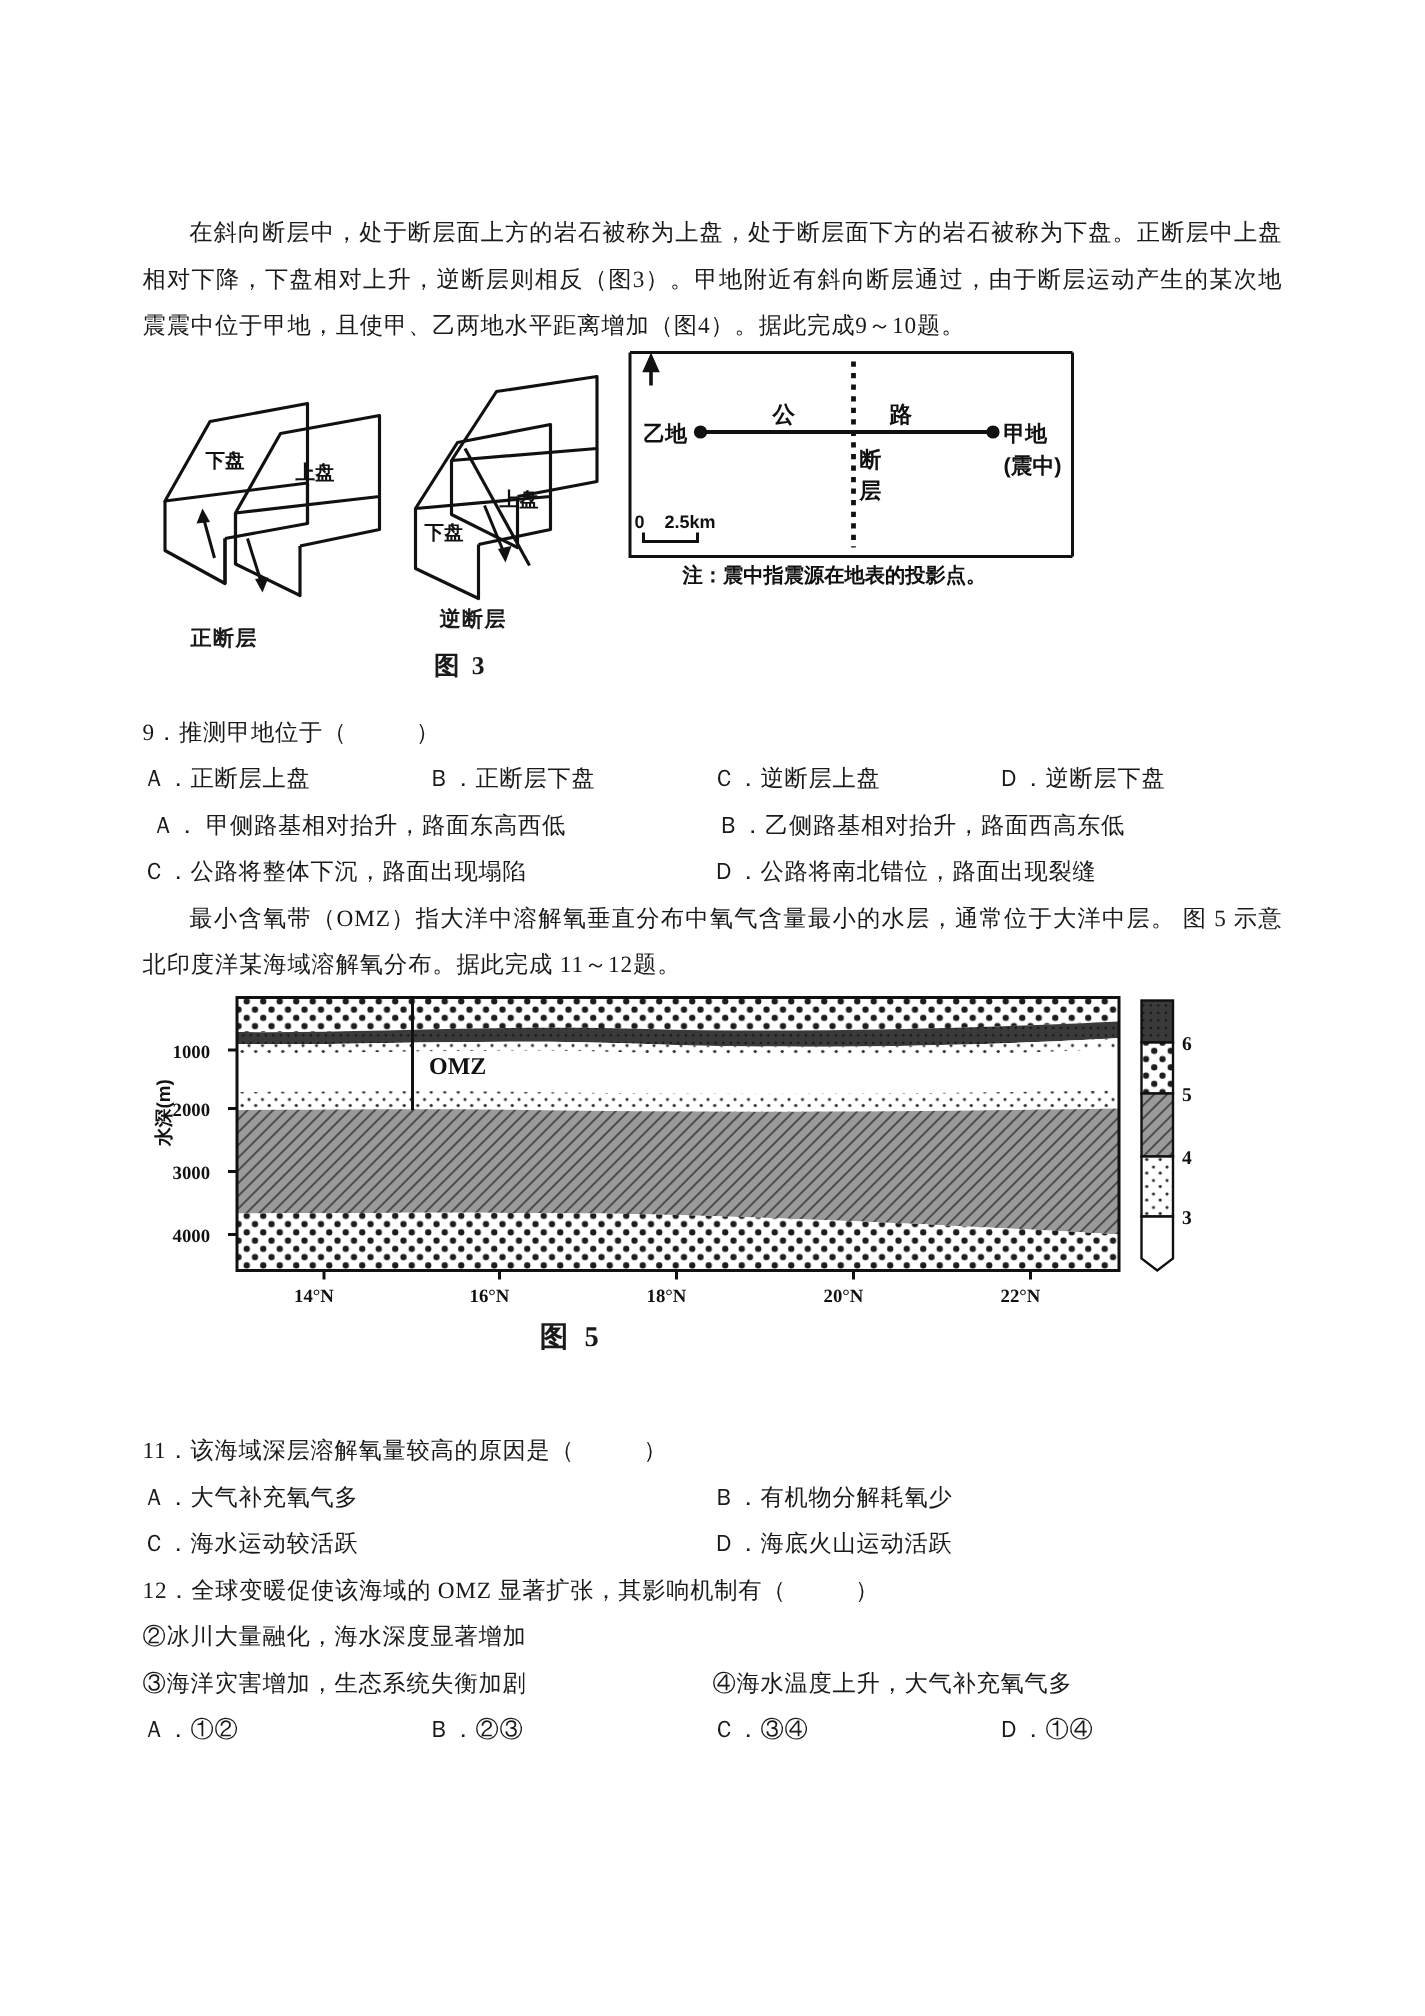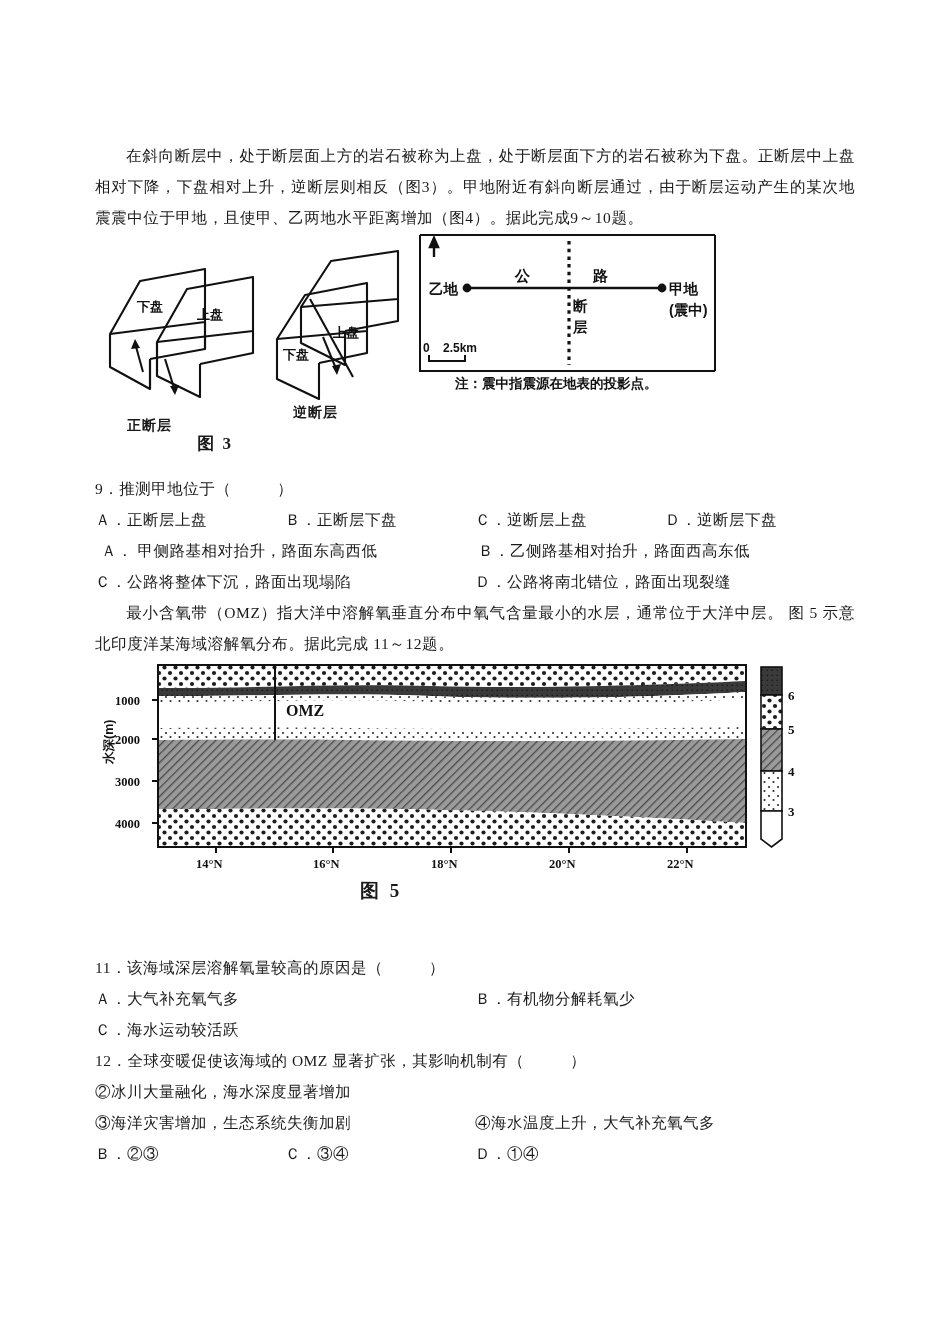--- a/index.html
+++ b/index.html
@@ -162,21 +162,21 @@
             <path d="M218,98 L232,132"></path>
           </g>
           <polygon points="232,136 236,125 227,127" fill="#111"></polygon>
           <text x="178" y="120" font-family="'Liberation Sans', sans-serif" font-size="13" font-weight="bold" fill="#111">下盘</text>
           <text x="228" y="98" font-family="'Liberation Sans', sans-serif" font-size="13" font-weight="bold" fill="#111">上盘</text>
         </svg>
         <div style="position:relative;height:26px;">
           <div style="position:absolute;left:22px;top:13px;font-weight:bold;font-size:14px;letter-spacing:1px;">正断层</div>
           <div style="position:absolute;left:188px;top:0;font-weight:bold;font-size:14px;letter-spacing:1px;">逆断层</div>
         </div>
-        <div class="cap" style="width:220px;margin-top:2px;">图 3</div>
+        <div class="cap" style="width:220px;margin-top:2px;text-align:right;">图 3</div>
       </div>
 
       <div class="fig4">
         <svg width="300" height="160" viewBox="0 0 300 160">
 
           <g stroke="#111" stroke-width="2" fill="none">
             <path d="M3,2 L3,138 L298,138"></path>
             <path d="M3,2 L298,2"></path>
             <path d="M298,2 L298,138"></path>
           </g>
@@ -338,30 +338,32 @@
     </div>
 
     <div style="height:48px"></div>
     <p class="qline"><span>11．该海域深层溶解氧量较高的原因是（</span><span class="blank"></span><span>）</span></p>
     <div class="opts two">
       <div class="opt">Ａ．大气补充氧气多</div>
       <div class="opt">Ｂ．有机物分解耗氧少</div>
     </div>
     <div class="opts two">
       <div class="opt">Ｃ．海水运动较活跃</div>
+      <div class="opt">Ｄ．海底火山运动活跃</div>
     </div>
 
     <p class="qline"><span>12．全球变暖促使该海域的 OMZ 显著扩张，其影响机制有（</span><span class="blank"></span><span>）</span></p>
     <div class="opts two">
       <div class="opt">②冰川大量融化，海水深度显著增加</div>
     </div>
     <div class="opts two">
       <div class="opt">③海洋灾害增加，生态系统失衡加剧</div>
       <div class="opt">④海水温度上升，大气补充氧气多</div>
     </div>
     <div class="opts four">
+      <div class="opt">Ａ．①②</div>
       <div class="opt">Ｂ．②③</div>
       <div class="opt">Ｃ．③④</div>
       <div class="opt">Ｄ．①④</div>
     </div>
 
   </div>
 </div>
 
 </body></html>

